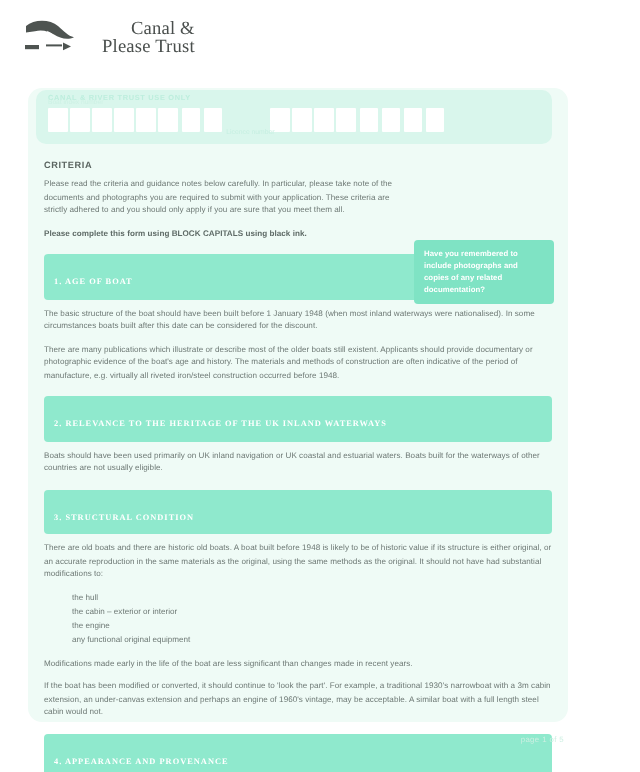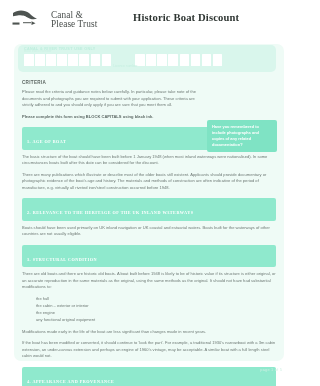--- a/index.html
+++ b/index.html
@@ -4,21 +4,21 @@
 <style>
   html,body{margin:0;padding:0;}
   body{
     width:298px;height:386px;overflow:hidden;background:#ffffff;
     font-family:"Liberation Sans",sans-serif;
     -webkit-font-smoothing:antialiased;
   }
   .page{position:relative;width:298px;height:386px;background:#fff;}
 
   
-  .header{display:flex;align-items:flex-start;padding:9px 0 0 11px;}
+  .header{display:flex;align-items:flex-start;padding:9px 0 0 11px;text-align:right;}
   .logo-block{display:flex;align-items:center;width:122px;flex:0 0 122px;}
   .logo-mark{width:36px;height:22px;position:relative;flex:0 0 36px;}
   .logo-mark svg{display:block;}
   .logo-words{margin-left:4px;line-height:1.02;}
   .logo-words div{
     font-family:"Liberation Serif",serif;font-size:9.3px;color:#4a4f4d;
     letter-spacing:.1px;white-space:nowrap;
   }
   .title-block{padding-top:1px;}
   .title-block div{
@@ -115,21 +115,20 @@
           <path d="M12 13.2 L20 13.2 L20 14.2 L12 14.2 Z" fill="#4e5451"></path>
           <path d="M20.5 12.3 L24.5 14.2 L20.5 16.1 Z" fill="#4e5451"></path>
         </svg>
       </div>
       <div class="logo-words">
         <div>Canal &amp;</div>
         <div>Please Trust</div>
       </div>
     </div>
     <div class="title-block">
-      <div>Historic Boat Discount</div>
     </div>
   </div>
 
   <div class="panel">
 
     <div class="office-band">
       <div class="office-label">CANAL &amp; RIVER TRUST USE ONLY</div>
       <div class="field-row">
         <div class="boxes">
           <div class="fld-cap">Boat index number</div>

